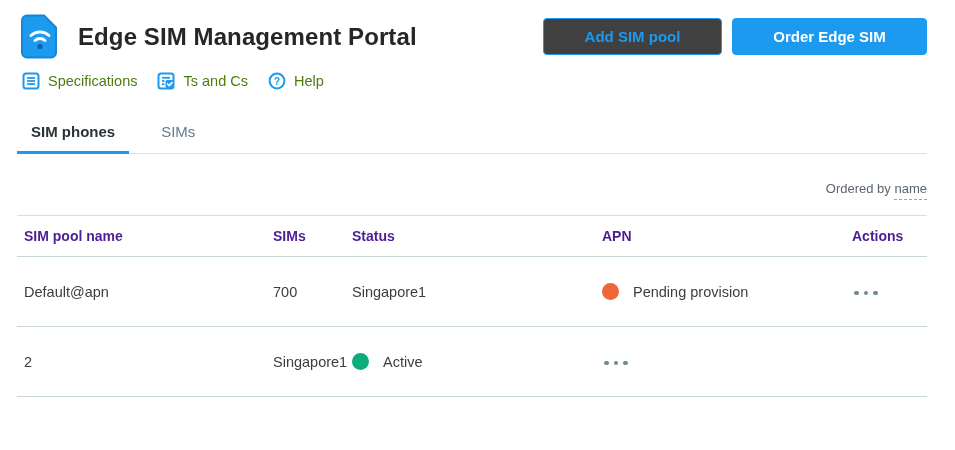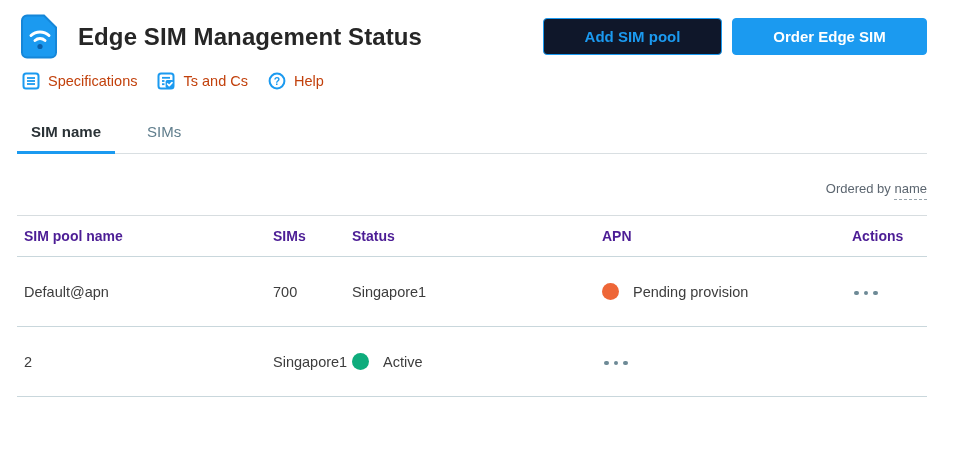--- a/index.html
+++ b/index.html
@@ -32,21 +32,21 @@
     height: 37px;
     border-radius: 4px;
     font-family: "Liberation Sans", sans-serif;
     font-size: 15px;
     font-weight: 700;
     cursor: pointer;
     padding: 0 10px;
   }
   .btn-outline {
     width: 179px;
-    background: #0f172a;
+    background: #404040;
     border: 1px solid #1b9af0;
     color: #1b9af0;
     margin-right: 10px;
   }
   .btn-filled {
     width: 195px;
     background: #1b9af0;
     border: 1px solid #1b9af0;
     color: #ffffff;
   }
@@ -55,21 +55,21 @@
   .links-row {
     display: flex;
     align-items: center;
     margin-top: 13px;
     padding-left: 5px;
   }
   .quick-link {
     display: flex;
     align-items: center;
     margin-right: 20px;
-    color: #c2410c;
+    color: #4d7c0f;
     font-size: 14.5px;
     text-decoration: none;
     cursor: pointer;
   }
   .quick-link .icon { width: 18px; height: 18px; margin-right: 8px; display: inline-flex; }
 
   
   .tabs-row {
     display: flex;
     margin-top: 24px;
@@ -150,21 +150,21 @@
 
   <div class="header-row">
     <span class="sim-logo">
       <svg viewBox="0 0 40 45" width="40" height="45">
         <path d="M7 1.5 h17 l12 12 v25 a5 5 0 0 1 -5 5 h-24 a5 5 0 0 1 -5 -5 v-32 a5 5 0 0 1 5 -5 z" fill="#1b9af0" stroke="#1586d8" stroke-width="2"></path>
         <path d="M11 21.5 a13 13 0 0 1 18 0" fill="none" stroke="#ffffff" stroke-width="3" stroke-linecap="round"></path>
         <path d="M15 26.5 a7.5 7.5 0 0 1 10 0" fill="none" stroke="#ffffff" stroke-width="3" stroke-linecap="round"></path>
         <circle cx="20" cy="32.5" r="2.6" fill="#0d5fa8"></circle>
       </svg>
     </span>
-    <h1 class="page-title">Edge SIM Management Status</h1>
+    <h1 class="page-title">Edge SIM Management Portal</h1>
     <div class="header-spacer"></div>
     <button class="btn btn-outline">Add SIM pool</button>
     <button class="btn btn-filled">Order Edge SIM</button>
   </div>
 
   <div class="links-row">
     <a class="quick-link">
       <span class="icon">
         <svg viewBox="0 0 18 18" width="18" height="18">
           <rect x="1.5" y="1.5" width="15" height="15" rx="2.5" fill="none" stroke="#1b9af0" stroke-width="2"></rect>
@@ -193,21 +193,21 @@
         <svg viewBox="0 0 18 18" width="18" height="18">
           <circle cx="9" cy="9" r="7.4" fill="none" stroke="#1b9af0" stroke-width="2"></circle>
           <text x="9" y="13" text-anchor="middle" font-size="10.5" font-weight="bold" fill="#1b9af0" font-family="Liberation Sans, sans-serif">?</text>
         </svg>
       </span>
       <span>Help</span>
     </a>
   </div>
 
   <div class="tabs-row">
-    <div class="tab active">SIM name</div>
+    <div class="tab active">SIM phones</div>
     <div class="tab">SIMs</div>
   </div>
 
   <div class="sort-row">
     <span>Ordered by </span><span class="sort-field">name</span>
   </div>
 
   <div class="table">
     <div class="t-row t-head">
       <div class="cell">SIM pool name</div>

